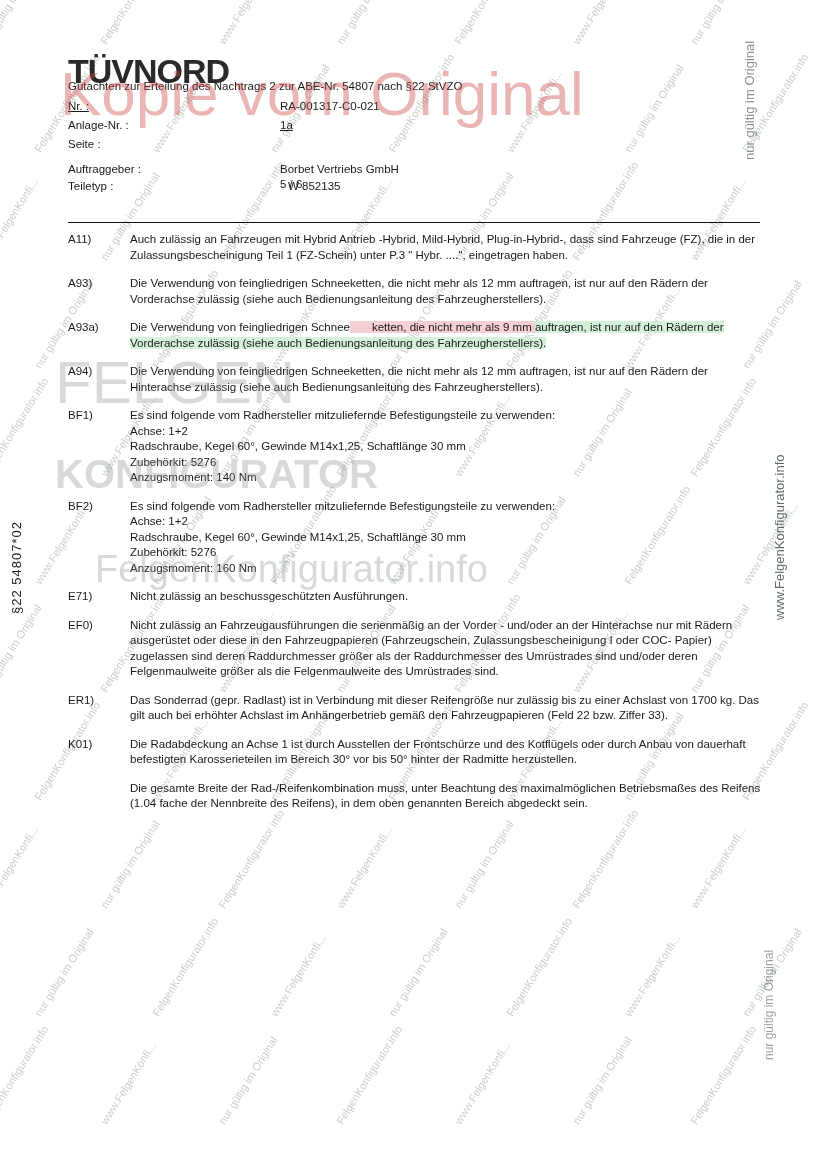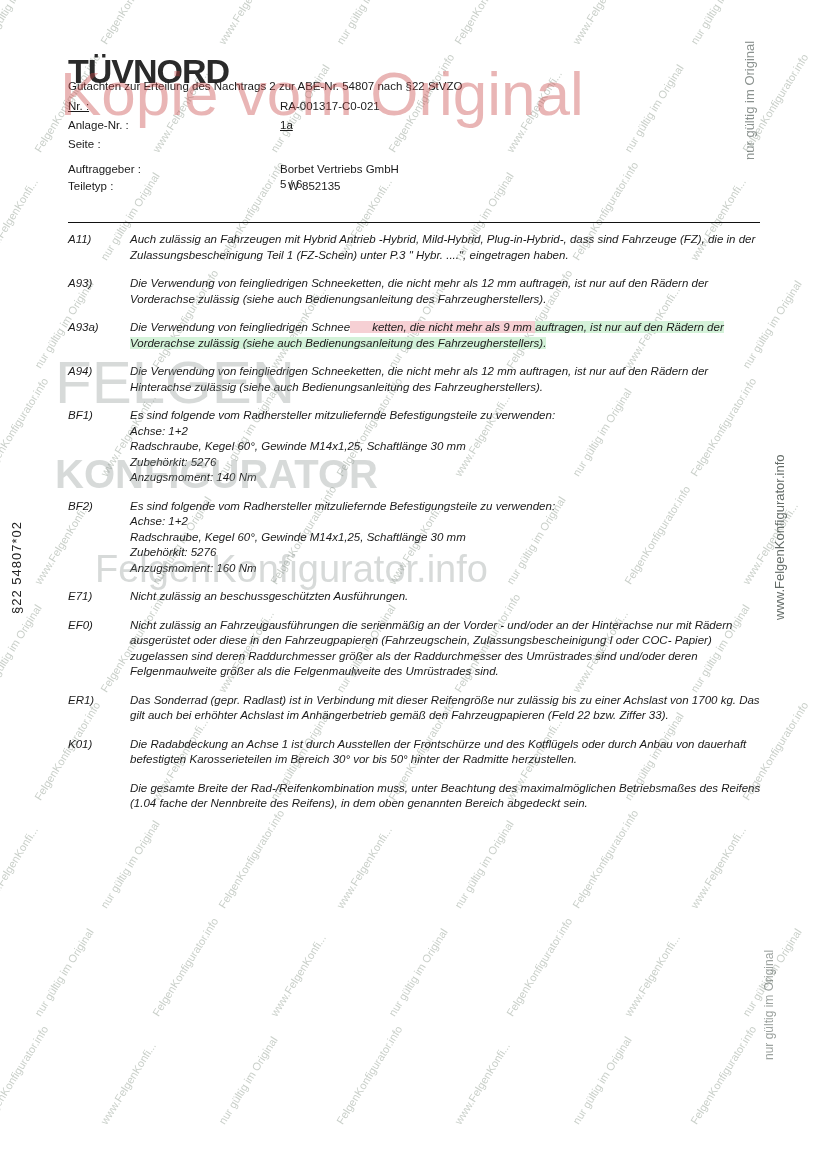--- a/index.html
+++ b/index.html
@@ -147,21 +147,20 @@
   .items {
     position: absolute;
     left: 68px;
     top: 232px;
     width: 700px;
   }
   .item {
     position: relative;
     display: flex;
     margin-bottom: 13px;
-    font-style: italic;
   }
   .item-code {
     width: 62px;
     flex: 0 0 62px;
     font-size: 11.5px;
     line-height: 15.5px;
     color: #1a1a1a;
   }
   .item-body {
     flex: 1 1 auto;

